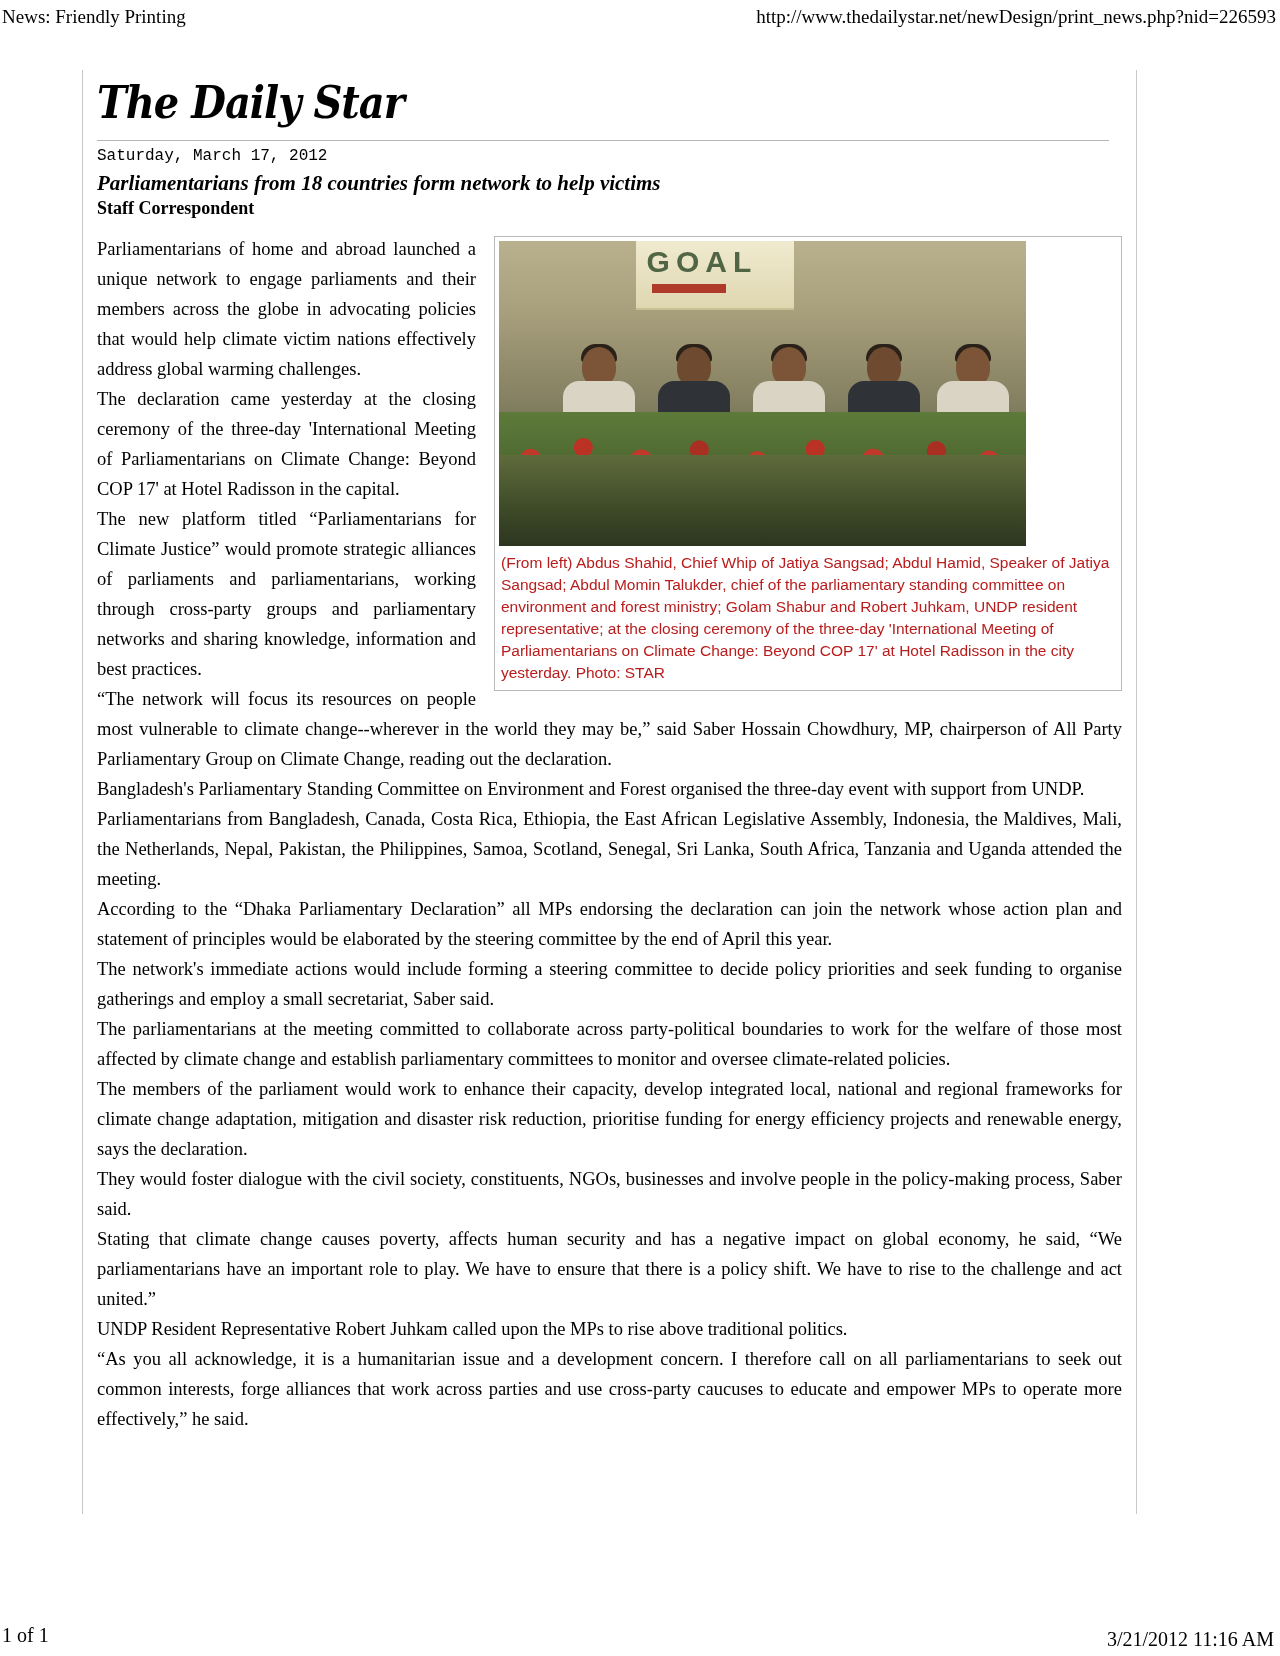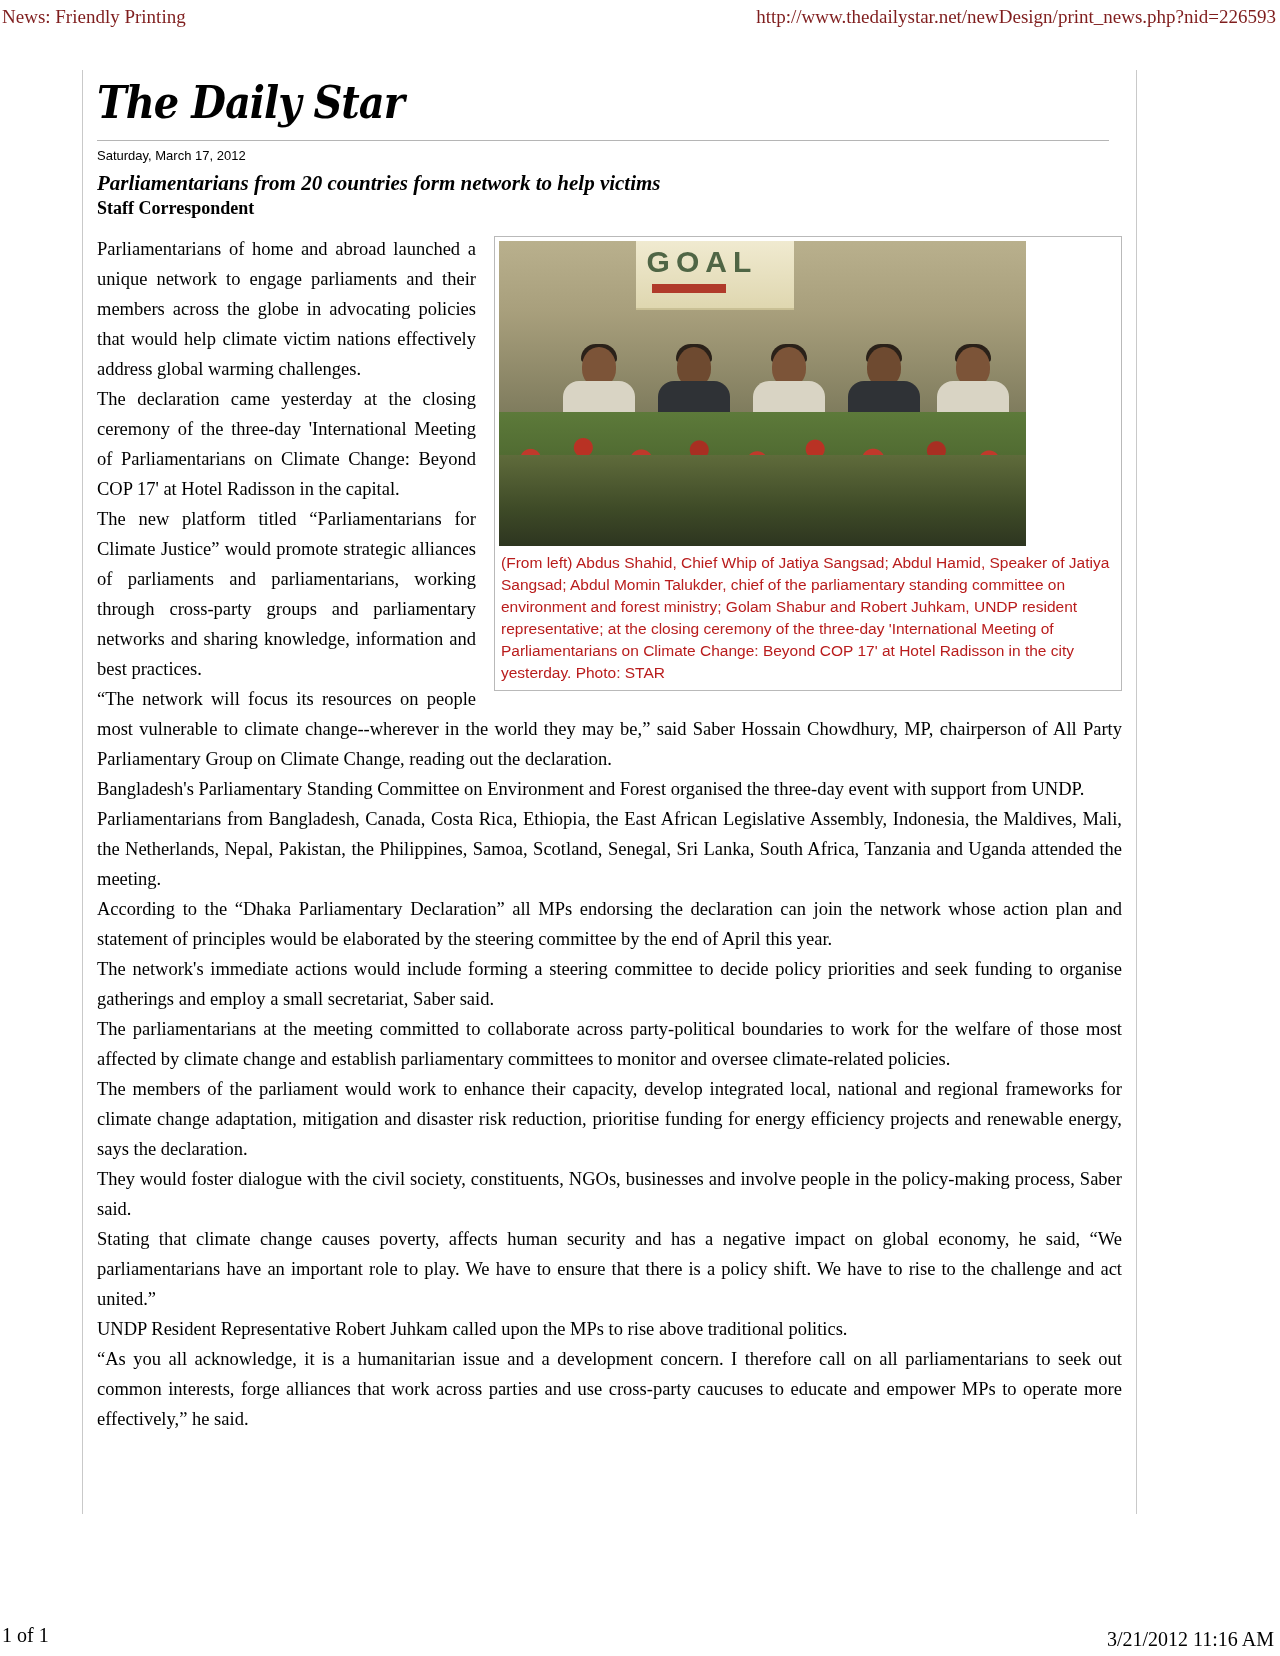--- a/index.html
+++ b/index.html
@@ -19,21 +19,21 @@
   
   .print-header {
     position: absolute;
     top: 4px;
     left: 0;
     width: 1280px;
     height: 26px;
     font-family: "Liberation Serif", serif;
     font-size: 19px;
     line-height: 26px;
-    color: #7f1d1d;
+    color: #000000;
   }
   .print-header .ph-left {
     position: absolute;
     left: 2px;
     top: 0;
     white-space: nowrap;
   }
   .print-header .ph-right {
     position: absolute;
     right: 4px;
@@ -97,22 +97,22 @@
     transform-origin: left bottom;
     display: inline-block;
   }
   .masthead-rule {
     border-top: 1px solid #b5b5b5;
     margin: 4px 0 0 0;
     width: 1012px;
   }
 
   .dateline {
-    font-family: Liberation Sans, sans-serif;
-    font-size: 13px;
+    font-family: Liberation Mono, monospace;
+    font-size: 16px;
     line-height: 26px;
     padding-top: 2px;
   }
   .headline {
     font-family: "Liberation Serif", serif;
     font-weight: bold;
     font-size: 34px;
     line-height: 40px;
     letter-spacing: -0.3px;
     margin-top: 2px;
@@ -286,21 +286,21 @@
 
 <div class="sheet">
   <div class="sheet-inner">
 
     <div class="masthead">
       <span class="masthead-logo">The Daily Star</span>
     </div>
     <div class="masthead-rule"></div>
 
     <div class="dateline">Saturday, March 17, 2012</div>
-    <div class="subhead">Parliamentarians from 20 countries form network to help victims</div>
+    <div class="subhead">Parliamentarians from 18 countries form network to help victims</div>
     <div class="byline">Staff Correspondent</div>
 
     <div class="article">
 
       <div class="figure">
         <div class="photo">
           <div class="backdrop"></div>
           <div class="banner"></div>
           <div class="banner-txt">GOAL</div>
           <div class="banner-bar"></div>

